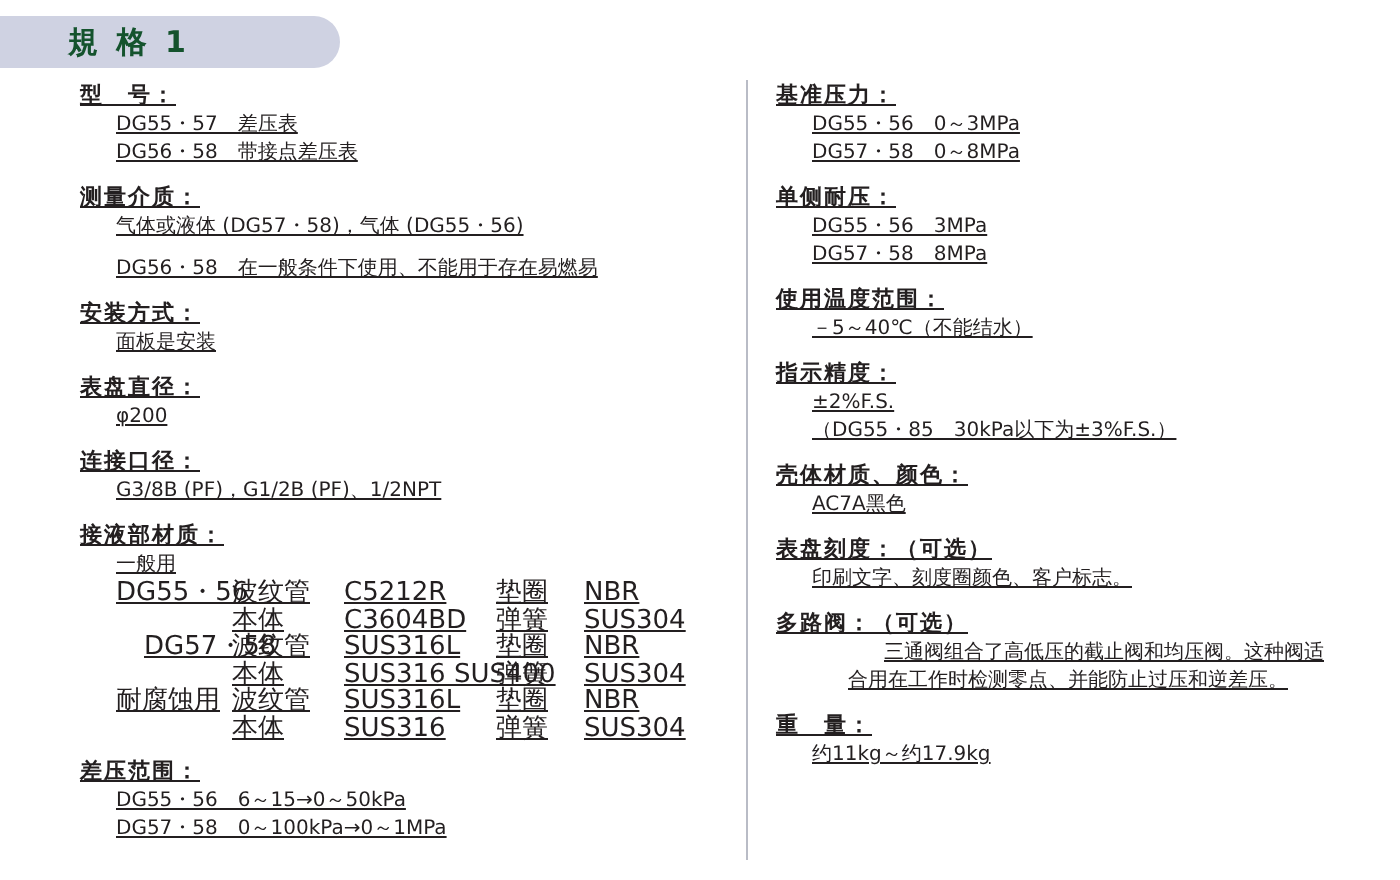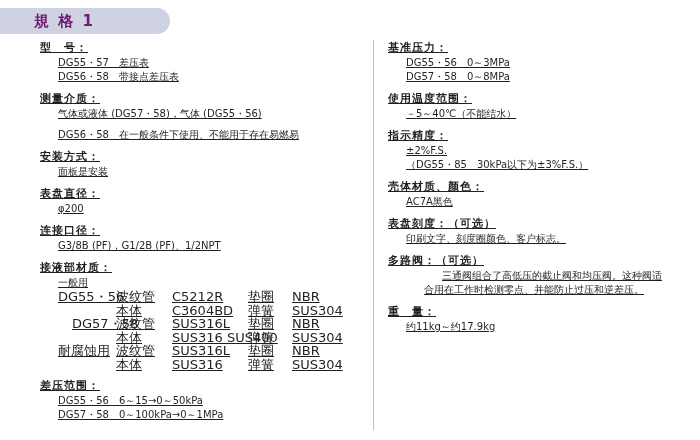--- a/index.html
+++ b/index.html
@@ -36,21 +36,21 @@
     background: #cfd2e2;
     border-radius: 0 13px 13px 0;
   }
   .header-title {
     position: absolute;
     left: 34px;
     top: 4px;
     font-size: 15px;
     font-weight: bold;
     letter-spacing: 2px;
-    color: #701a75;
+    color: #14532d;
     white-space: nowrap;
   }
   
   .col {
     position: absolute;
     top: 40px;
   }
   .col-left {
     left: 40px;
     width: 330px;
@@ -205,20 +205,25 @@
   </div>
 
   <div class="col col-right">
 
     <div class="block">
       <div class="blk-title">基准压力：</div>
       <div class="line indent1">DG55・56　0～3MPa</div>
       <div class="line indent1">DG57・58　0～8MPa</div>
     </div>
 
+    <div class="block">
+      <div class="blk-title">单侧耐压：</div>
+      <div class="line indent1">DG55・56　3MPa</div>
+      <div class="line indent1">DG57・58　8MPa</div>
+    </div>
 
     <div class="block">
       <div class="blk-title">使用温度范围：</div>
       <div class="line indent1">－5～40℃（不能结水）</div>
     </div>
 
     <div class="block">
       <div class="blk-title">指示精度：</div>
       <div class="line indent1">±2%F.S.</div>
       <div class="line indent1">（DG55・85　30kPa以下为±3%F.S.）</div>

